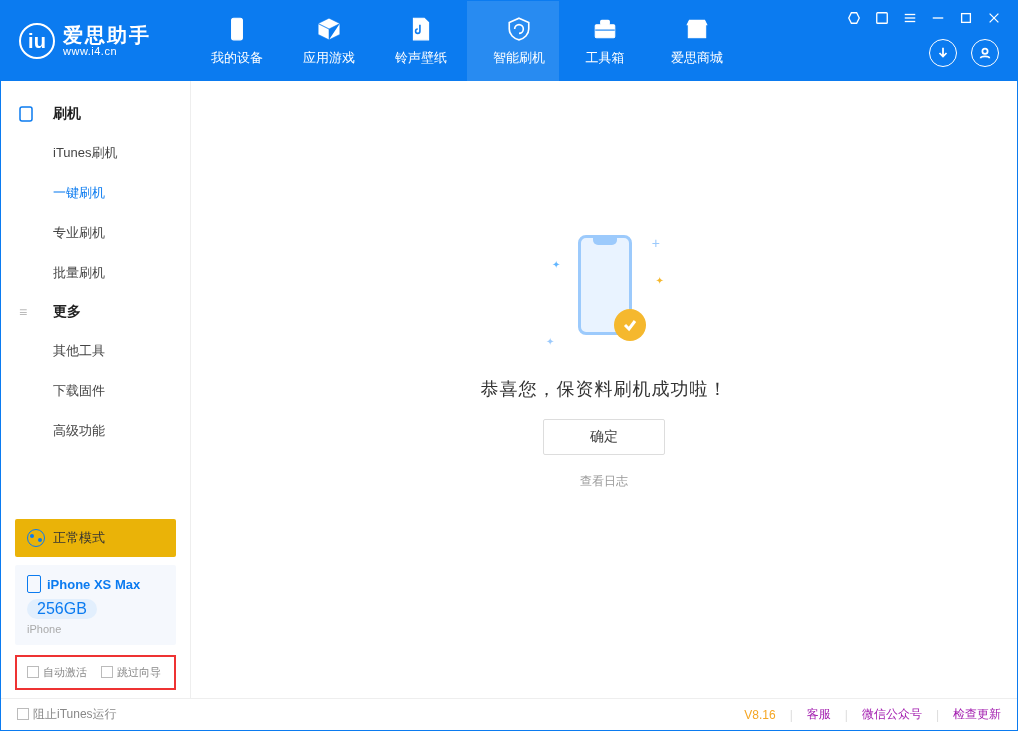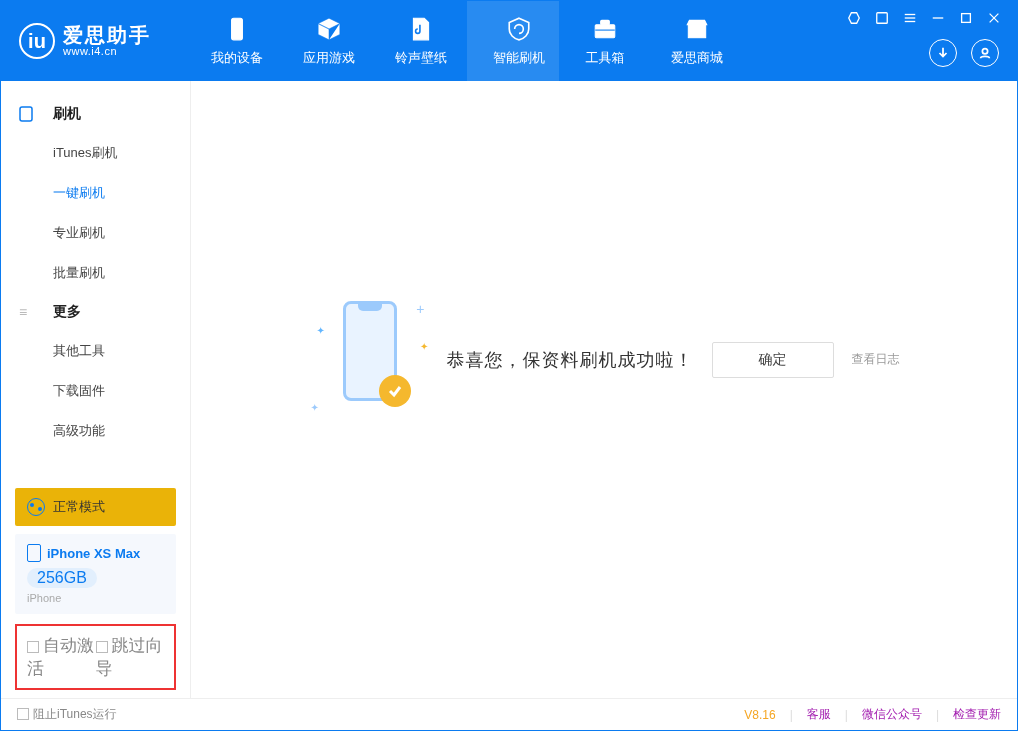--- a/index.html
+++ b/index.html
@@ -33,25 +33,25 @@
 .mode-card { margin: 0 14px 8px; background: #eab308; border-radius: 2px; padding: 10px 12px; display: flex; align-items: center; gap: 8px; font-size: 13px; color: #333; }
 .mode-card .mcicon { width: 18px; height: 18px; border: 1.5px solid #0b7bf0; border-radius: 50%; position: relative; }
 .mode-card .mcicon::before, .mode-card .mcicon::after { content: ""; position: absolute; width: 4px; height: 4px; border-radius: 50%; background: #0b7bf0; }
 .mode-card .mcicon::before { top: 4px; left: 2px; }
 .mode-card .mcicon::after { bottom: 4px; right: 2px; }
 .device-card { margin: 0 14px 10px; background: #f5f8fd; border-radius: 2px; padding: 10px 12px; font-size: 13px; }
 .device-card .dname { color: #0b7bf0; font-weight: bold; display: flex; align-items: center; gap: 6px; }
 .device-card .dname .dic { width: 14px; height: 18px; border: 1.5px solid #0b7bf0; border-radius: 2px; display: inline-block; }
 .device-card .dcap { display: inline-block; margin-top: 6px; padding: 1px 10px; border-radius: 999px; font-size: 16px; color: #0b7bf0; background: #e2effd; }
 .device-card .dtype { margin-top: 4px; font-size: 11px; color: #aaa; }
-.checkrow { border: 2px solid #e33; margin: 0 14px 8px; padding: 8px 10px; display: flex; align-items: center; font-size: 17px; color: #888; }
+.checkrow { border: 2px solid #e33; margin: 0 14px 8px; padding: 8px 10px; display: flex; gap: 14px; align-items: center; font-size: 11px; color: #888; }
 .chk { width: 12px; height: 12px; border: 1px solid #bbb; display: inline-block; margin-right: 4px; vertical-align: -2px; cursor: pointer; }
 
 
-.main { flex: 1; display: flex; flex-direction: row; align-items: center; justify-content: center; gap: 18px; padding-bottom: 60px; }
+.main { flex: 1; display: flex; flex-direction: column; align-items: center; justify-content: center; gap: 18px; padding-bottom: 60px; }
 .phone-illus { width: 120px; height: 130px; position: relative; }
 .phone-illus .ph { position: absolute; left: 34px; top: 6px; width: 54px; height: 100px; border: 3px solid #9ccafc; border-radius: 8px; background: #e9f3ff; }
 .phone-illus .ph::before { content: ""; position: absolute; top: -3px; left: 50%; transform: translateX(-50%); width: 24px; height: 10px; border-radius: 0 0 5px 5px; background: #9ccafc; }
 .phone-illus .badge { position: absolute; right: 18px; bottom: 18px; width: 32px; height: 32px; border-radius: 50%; background: #f5b82e; display: flex; align-items: center; justify-content: center; }
 .phone-illus .badge svg { width: 16px; height: 16px; stroke: #fff; stroke-width: 3; fill: none; }
 .phone-illus .sp { position: absolute; font-size: 10px; color: #f5b82e; }
 .phone-illus .sp1 { left: 8px; top: 30px; color: #62b6ff; }
 .phone-illus .sp1::after { content: "✦"; }
 .phone-illus .sp2 { right: 4px; top: 6px; color: #9ccafc; }
 .phone-illus .sp2::after { content: "+"; font-size: 14px; }

